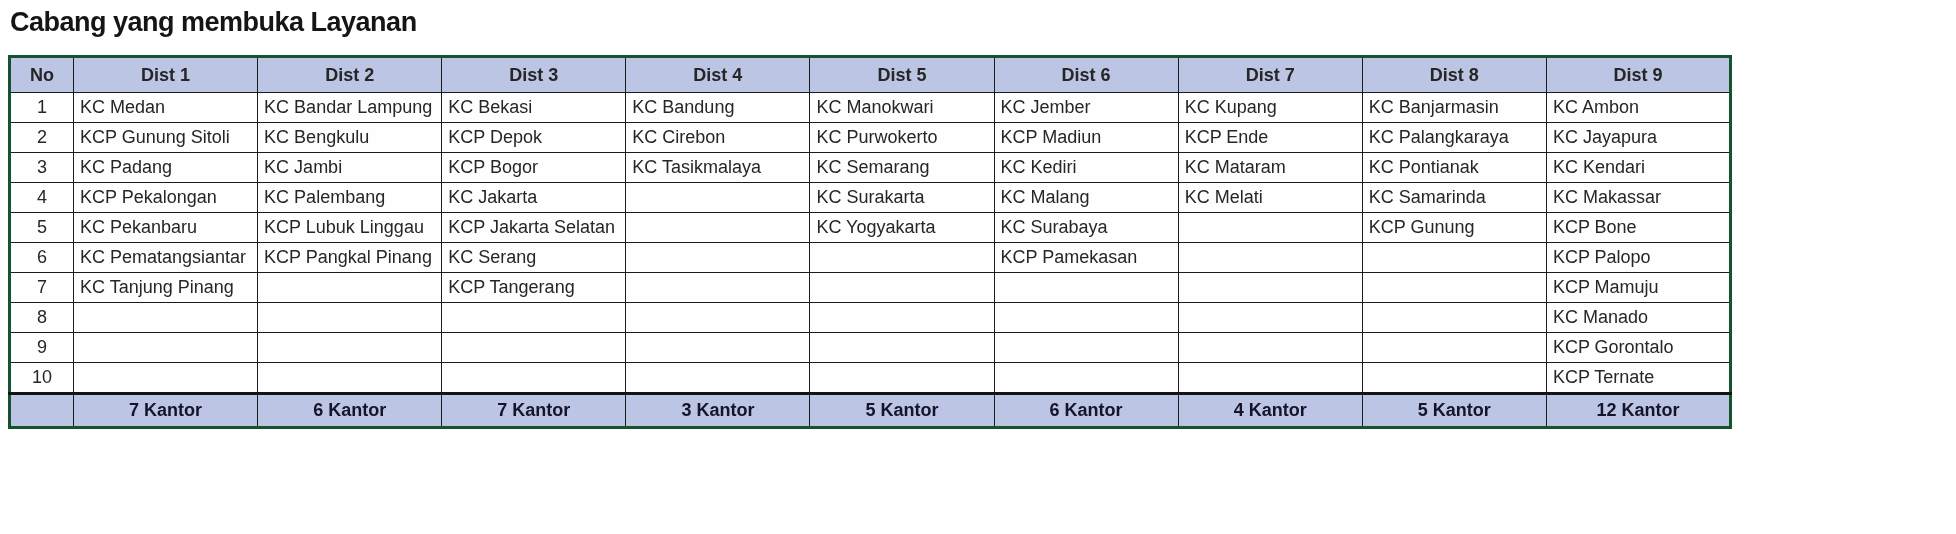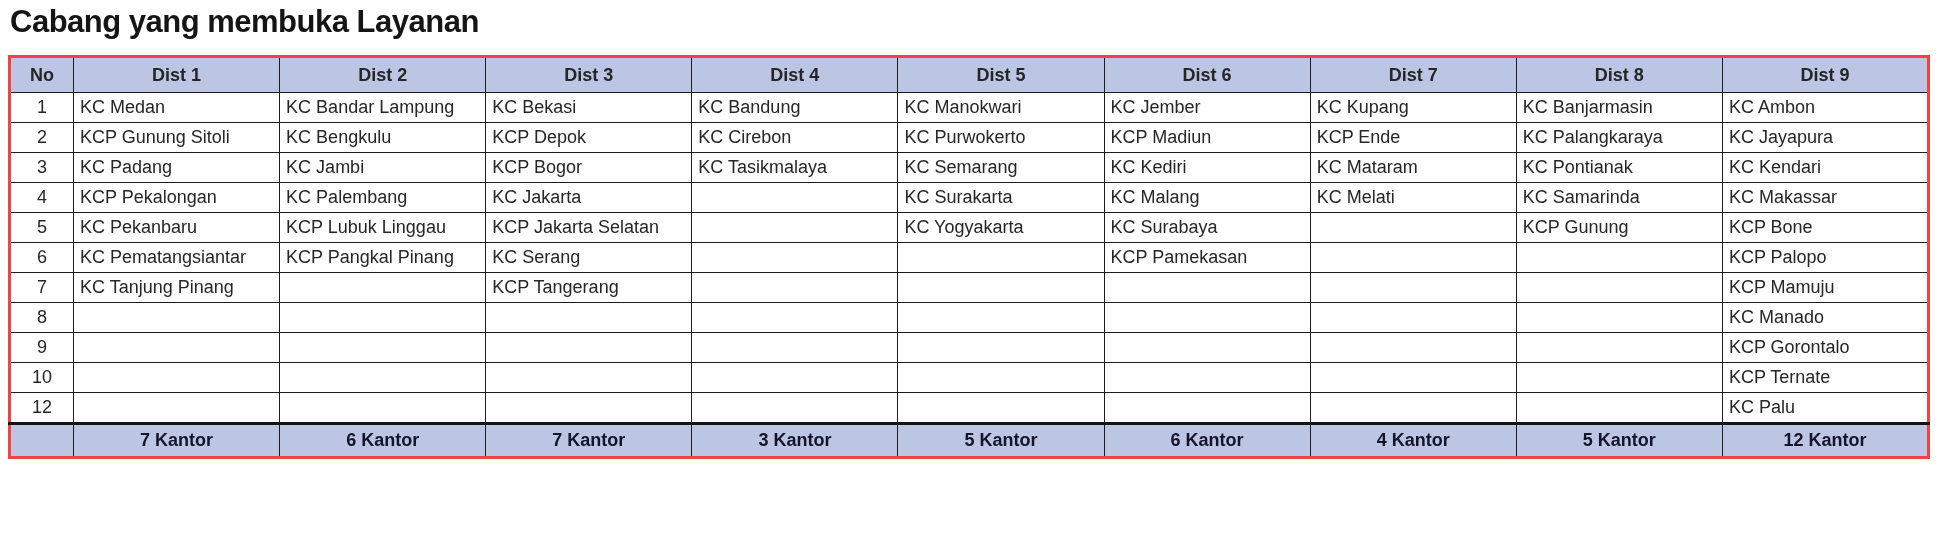--- a/index.html
+++ b/index.html
@@ -10,32 +10,32 @@
   }
   .page {
     position: relative;
     width: 1956px;
     height: 534px;
     background: #ffffff;
     overflow: hidden;
   }
   .page-title {
     margin: 2px 0 13px 10px;
-    font-size: 31px;
+    font-size: 27px;
     line-height: 40px;
     font-weight: 700;
     letter-spacing: -0.5px;
     color: #151515;
   }
   table.branches {
     border-collapse: collapse;
     table-layout: fixed;
-    width: 1922px;
+    width: 1724px;
     margin-left: 8px;
-    border: 3px solid #ef4444;
+    border: 3px solid #14532d;
   }
   col.col-no { width: 64px; }
   table.branches th,
   table.branches td {
     border: 1.8px solid #1c1c1c;
     font-size: 18px;
     padding: 0 6px;
     overflow: hidden;
     white-space: nowrap;
     color: #262626;
@@ -219,32 +219,20 @@
           <td class="branch-cell"></td>
           <td class="branch-cell"></td>
           <td class="branch-cell"></td>
           <td class="branch-cell"></td>
           <td class="branch-cell"></td>
           <td class="branch-cell"></td>
           <td class="branch-cell"></td>
           <td class="branch-cell"></td>
           <td class="branch-cell">KCP Ternate</td>
         </tr>
-        <tr>
-          <td class="no-cell">12</td>
-          <td class="branch-cell"></td>
-          <td class="branch-cell"></td>
-          <td class="branch-cell"></td>
-          <td class="branch-cell"></td>
-          <td class="branch-cell"></td>
-          <td class="branch-cell"></td>
-          <td class="branch-cell"></td>
-          <td class="branch-cell"></td>
-          <td class="branch-cell">KC Palu</td>
-        </tr>
       </tbody>
     <tfoot>
       <tr class="totals-row" id="totals-row">
           <td></td>
           <td>7 Kantor</td>
           <td>6 Kantor</td>
           <td>7 Kantor</td>
           <td>3 Kantor</td>
           <td>5 Kantor</td>
           <td>6 Kantor</td>

